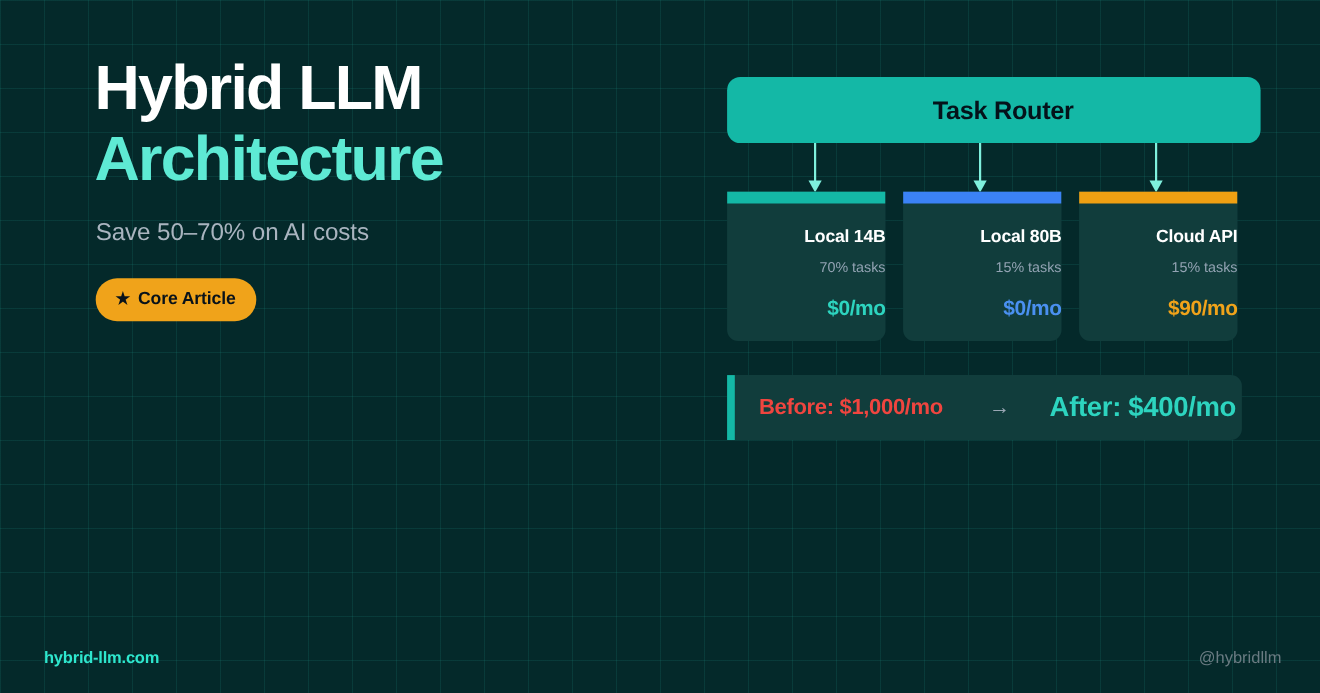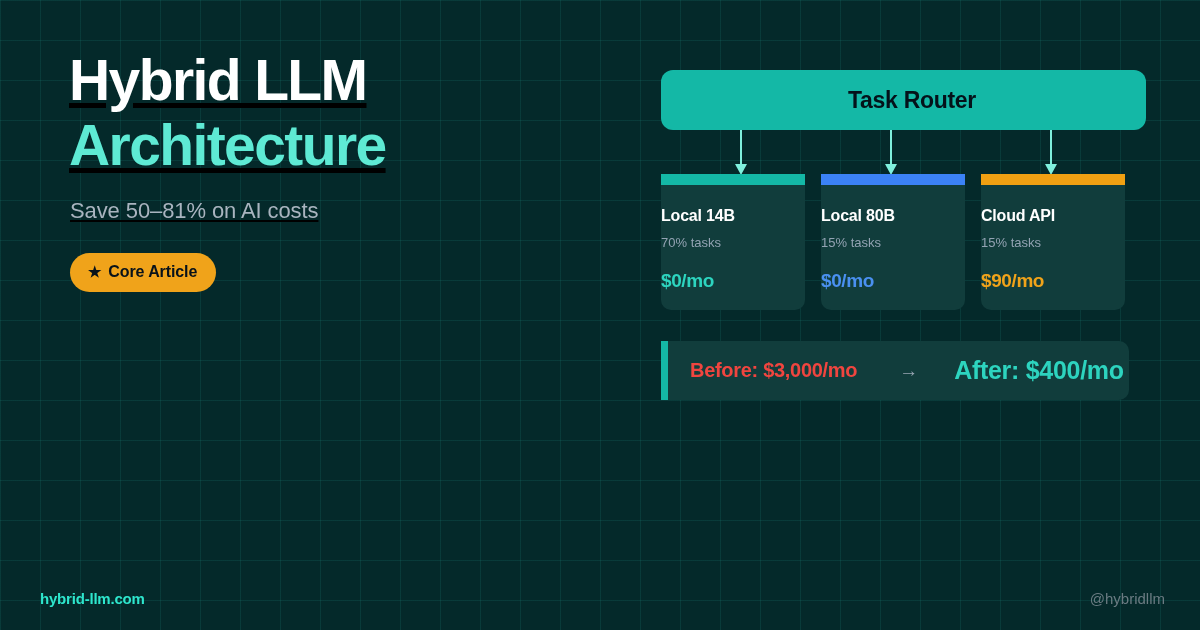--- a/index.html
+++ b/index.html
@@ -18,24 +18,23 @@
       linear-gradient(to bottom, rgba(45,212,191,0.10) 1px, transparent 1px);
     background-size: 40px 40px;
     background-position: 0 0;
     font-family: "Liberation Sans", sans-serif;
     -webkit-font-smoothing: antialiased;
   }
 
   
   #left-panel {
     position: absolute;
-    left: 69px;
+    left: 86px;
     top: 48px;
     width: 520px;
-    text-decoration: underline;
   }
   .title-line {
     font-size: 57px;
     font-weight: bold;
     letter-spacing: -1.6px;
     line-height: 1.14;
     margin: 0;
   }
   .title-1 { color: #ffffff; }
   .title-2 { color: #5eead4; }
@@ -107,21 +106,21 @@
   }
 
   .tier-card {
     position: absolute;
     top: 174px;
     width: 144px;
     height: 136px;
     background: #113d3c;
     border-radius: 0 0 10px 10px;
     overflow: hidden;
-    text-align: left;
+    text-align: right;
   }
   .tier-accent {
     height: 11px;
     width: 100%;
   }
   .tier-name {
     margin-top: 22px;
     font-size: 16px;
     font-weight: bold;
     color: #ffffff;
@@ -196,21 +195,21 @@
   }
 </style>
 </head>
 <body>
 
 <div id="canvas">
 
   <div id="left-panel">
     <h1 class="title-line title-1">Hybrid LLM</h1>
     <h1 class="title-line title-2">Architecture</h1>
-    <p id="hero-subtitle">Save 50–81% on AI costs</p>
+    <p id="hero-subtitle">Save 50–70% on AI costs</p>
     <div id="core-badge">
       <span class="star">★</span>
       <span>Core Article</span>
     </div>
   </div>
 
   <div id="router-box" style="background: rgb(20, 184, 166); color: rgb(4, 18, 26); padding-left: 17px;">
     <span>Task Router</span>
   </div>
 
@@ -243,21 +242,21 @@
 
   <div class="tier-card" style="left:981px">
     <div class="tier-accent" style="background: rgb(240, 160, 18);"></div>
     <div class="tier-name">Cloud API</div>
     <div class="tier-share">15% tasks</div>
     <div class="tier-cost" style="color: rgb(240, 163, 26);">$90/mo</div>
   </div>
 
   <div id="comparison-bar">
     <div id="comparison-accent" style="background: rgb(20, 184, 166);"></div>
-    <span id="before-cost" style="color: rgb(240, 69, 63);">Before: $3,000/mo</span>
+    <span id="before-cost" style="color: rgb(240, 69, 63);">Before: $1,000/mo</span>
     <span id="transition-arrow">→</span>
     <span id="after-cost" style="color: rgb(45, 212, 191);">After: $400/mo</span>
   </div>
 
   <div id="footer-site">hybrid-llm.com</div>
   <div id="footer-handle">@hybridllm</div>
 
 </div>
 
 </body></html>

